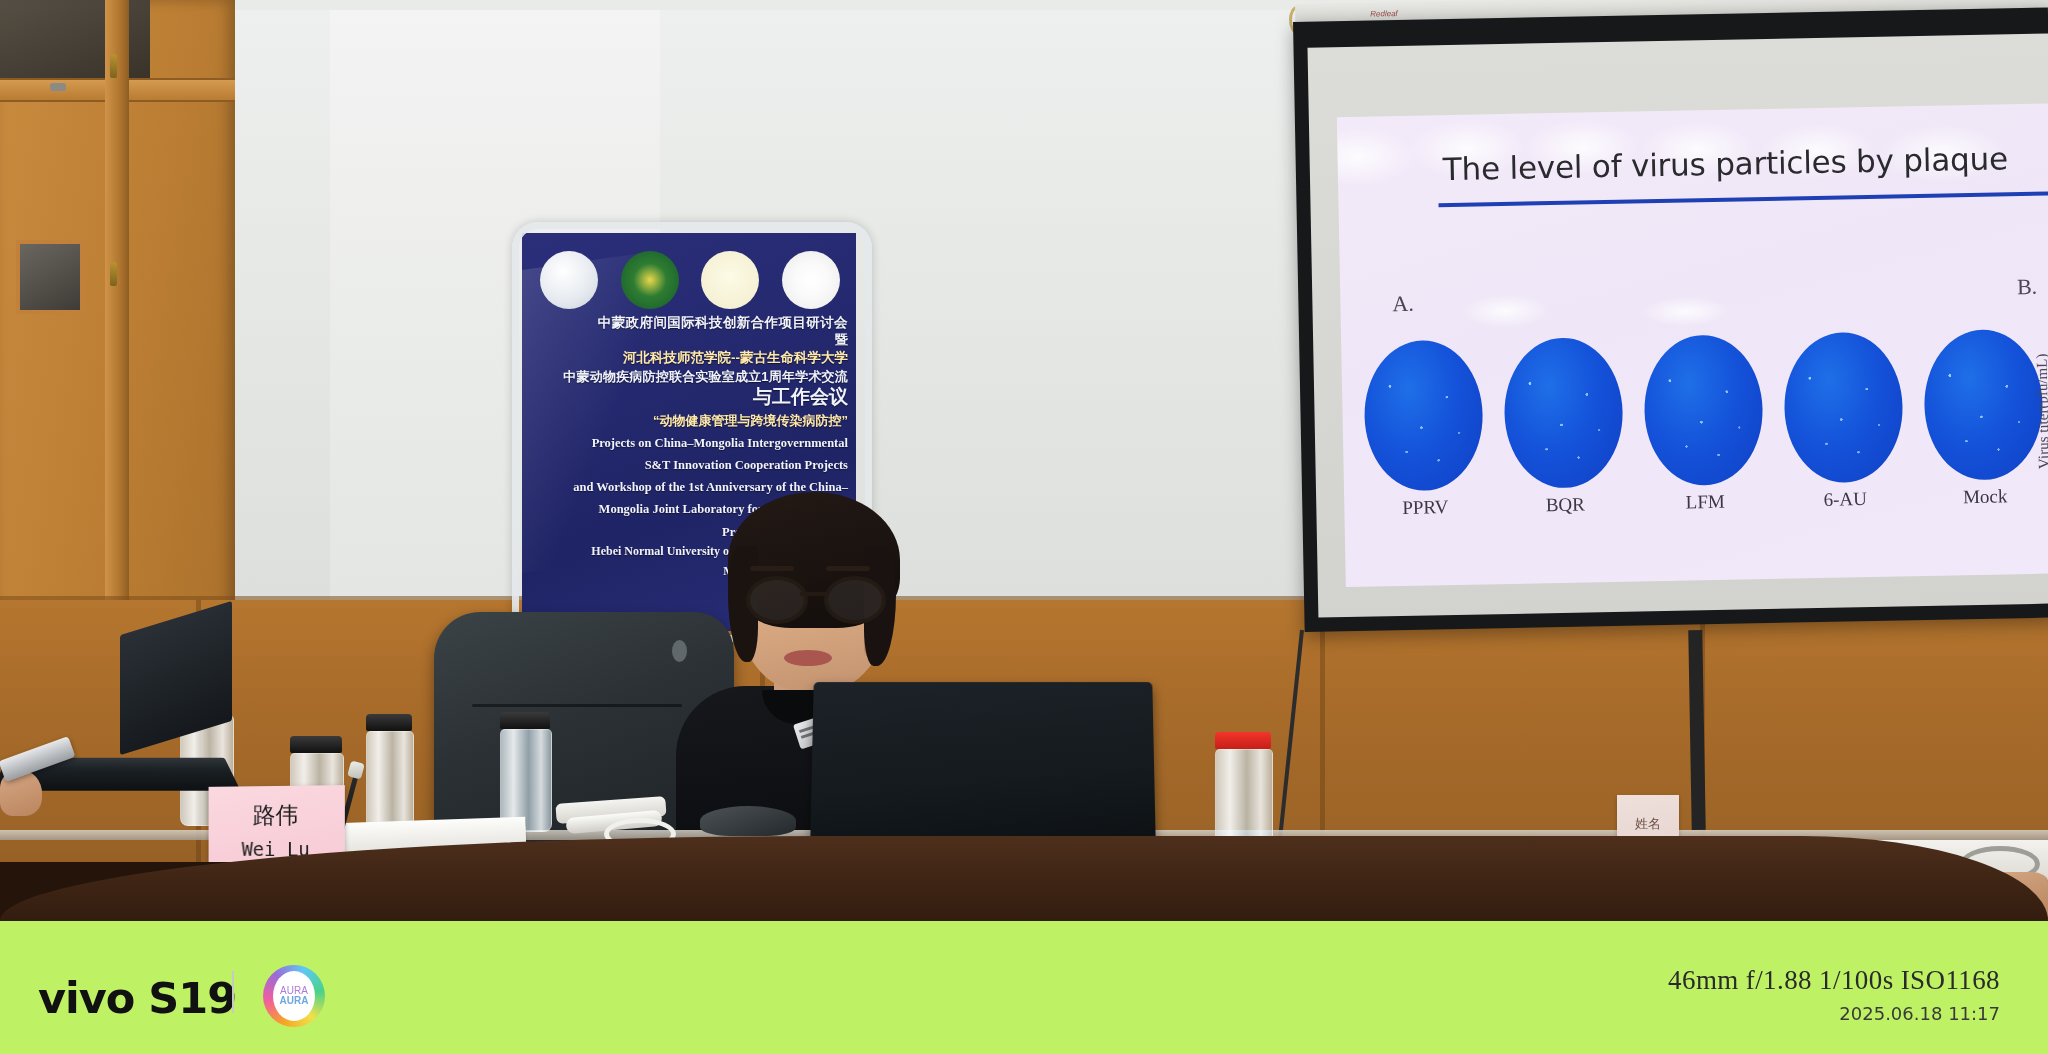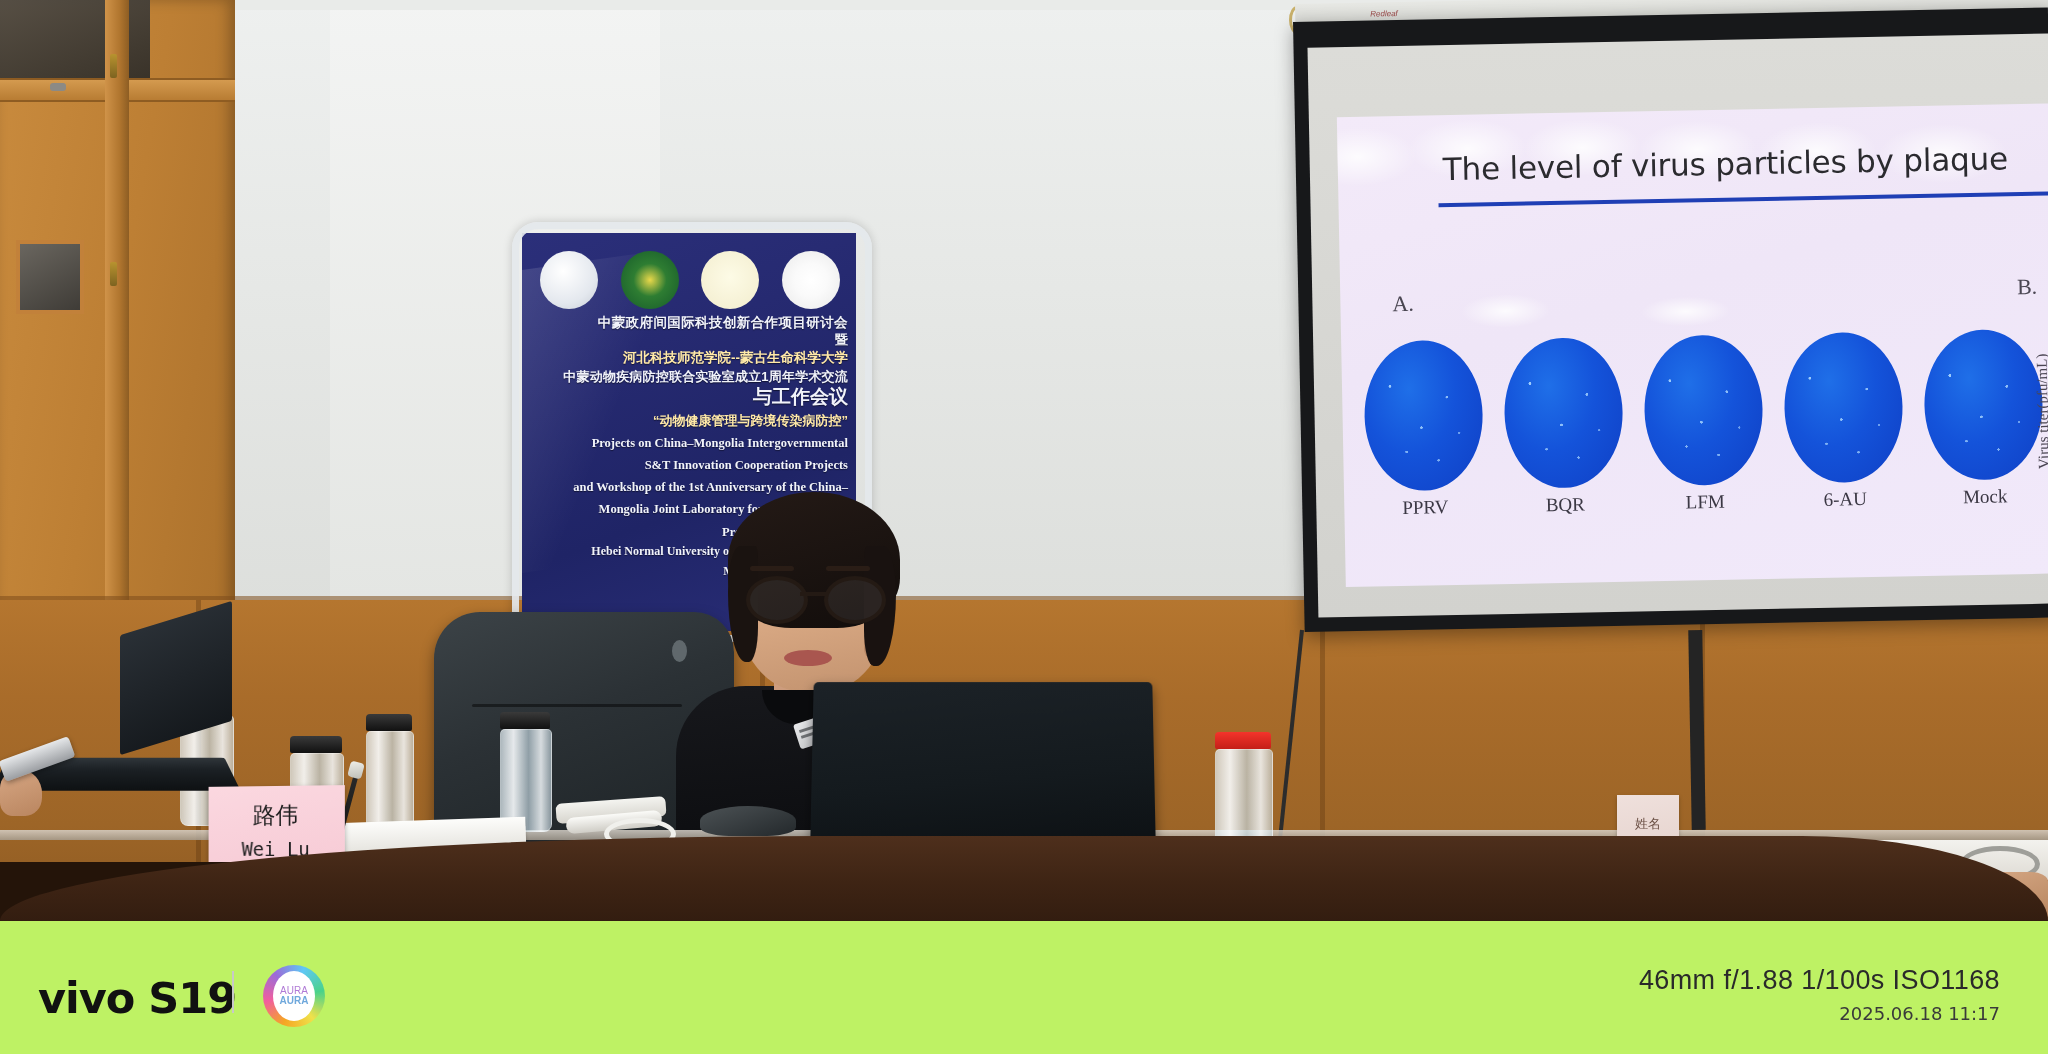--- a/index.html
+++ b/index.html
@@ -273,21 +273,21 @@
   .aura{position:absolute;left:263px;top:44px;width:62px;height:62px;border-radius:50%;
     background:conic-gradient(from 200deg,#f5a623,#f15f9e,#9b6bd8,#5fc8f5,#49d28a,#f0e14a,#f5a623);
     display:flex;align-items:center;justify-content:center;}
   .aura-inner{width:42px;height:50px;border-radius:50%;background:#fff;
     display:flex;flex-direction:column;align-items:center;justify-content:center;
     line-height:1.05;}
   .aura-t1{font-size:10px;color:#b07ad6;font-weight:normal;}
   .aura-t2{font-size:10px;color:#6fa8dc;font-weight:bold;}
   .exif{position:absolute;right:48px;top:44px;text-align:right;}
   .exif-main{font-size:27px;color:#2a2a2a;letter-spacing:.4px;
-    font-family:Liberation Sans, sans-serif;margin-left:48px;}
+    font-family:Liberation Serif, serif;margin-left:48px;}
   .exif-date{font-size:18px;color:#3a3a3a;margin-top:7px;
     font-family:"DejaVu Sans",sans-serif;}
 </style>
 </head>
 <body>
 
 <div id="shot">
 
   <div id="photo">
 

